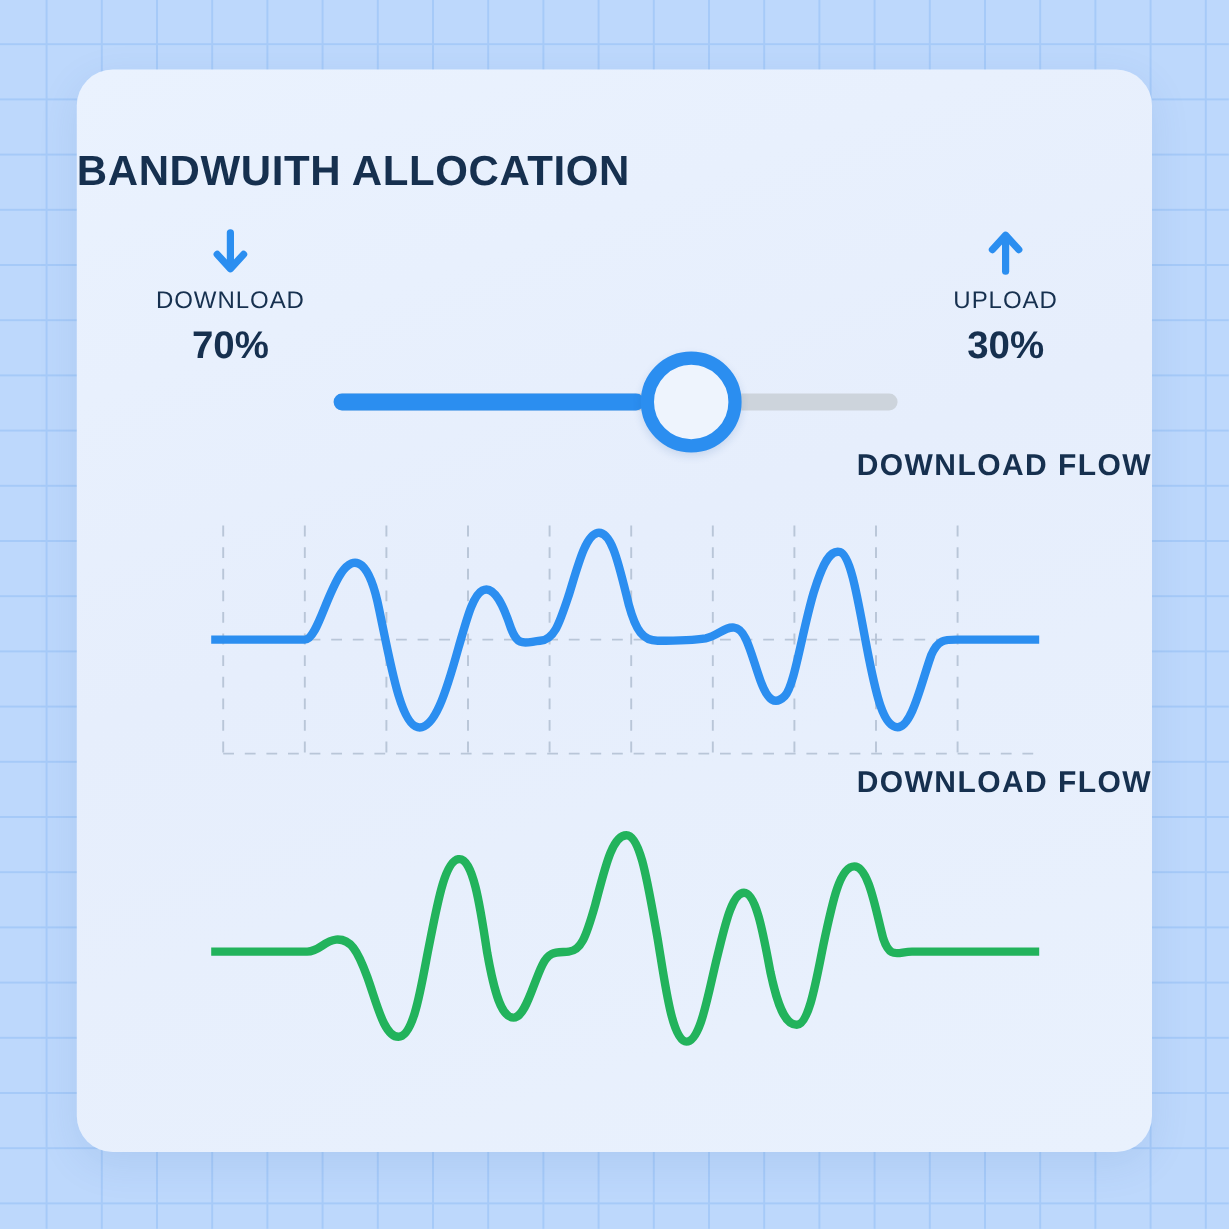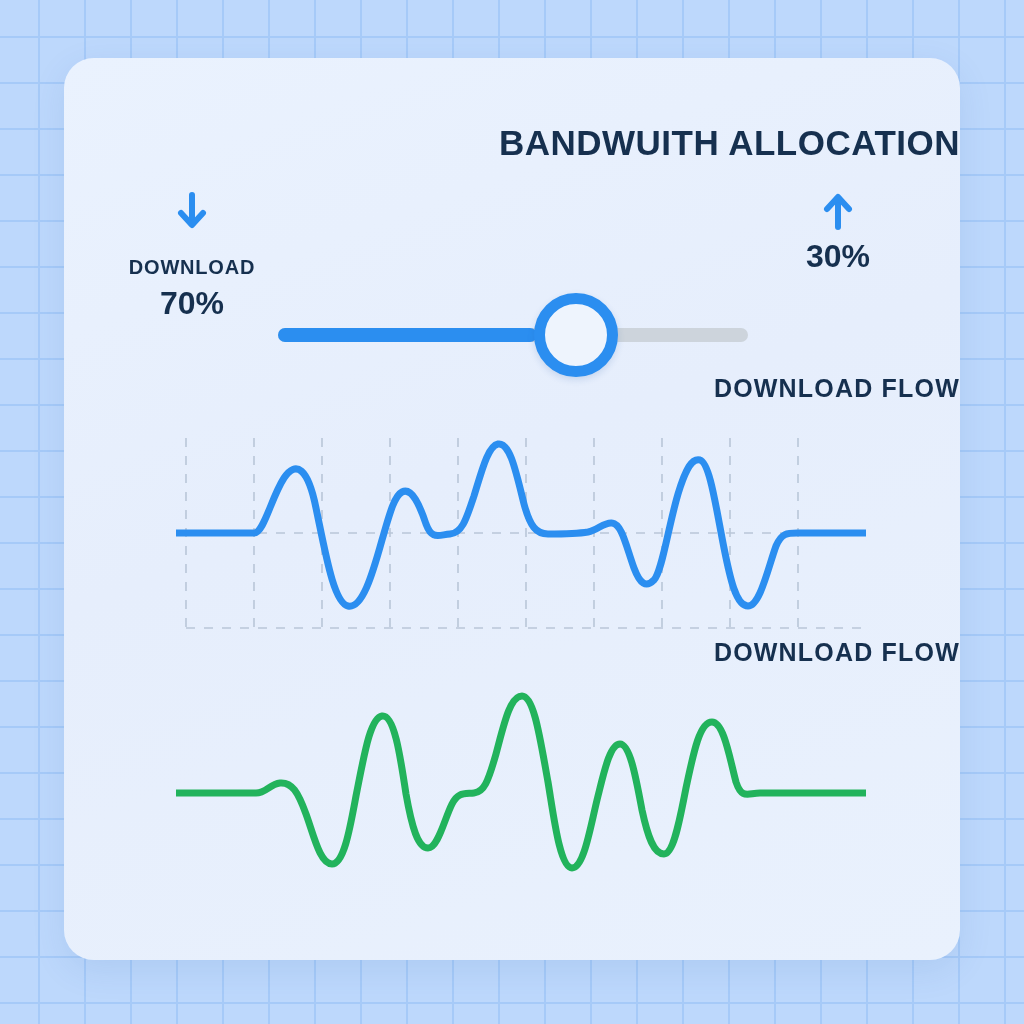--- a/index.html
+++ b/index.html
@@ -36,21 +36,21 @@
     background: linear-gradient(160deg, #eaf2fe 0%, #e6eefc 45%, #e9f1fd 100%);
     box-shadow: 0 10px 34px rgba(40, 90, 160, 0.10);
   }
 
   
   .card-title {
     position: absolute;
     left: 0;
     top: 65px;
     width: 100%;
-    text-align: right;
+    text-align: left;
     font-size: 35px;
     font-weight: bold;
     letter-spacing: 0.5px;
     color: #16304f;
   }
 
   
   .slider-row {
     position: absolute;
     left: 0;
@@ -70,23 +70,23 @@
 
   .side-arrow {
     display: block;
     height: 44px;
     line-height: 44px;
   }
   .side-arrow svg { display: inline-block; vertical-align: middle; }
 
   .side-name {
     display: block;
-    margin-top: 24px;
+    margin-top: 8px;
     font-size: 20px;
-    font-weight: bold;
+    font-weight: normal;
     letter-spacing: 0.8px;
     color: #16304f;
   }
   .side-pct {
     display: block;
     margin-top: 6px;
     font-size: 32px;
     font-weight: bold;
     color: #16304f;
   }
@@ -176,20 +176,21 @@
         <span class="side-pct">70%</span>
       </div>
 
       <div class="side-label upload">
         <span class="side-arrow">
           <svg width="34" height="40" viewBox="0 0 34 40" aria-hidden="true">
             <path d="M17 36 L17 8" stroke="#2b8ef0" stroke-width="6" stroke-linecap="round" fill="none"></path>
             <path d="M6 18 L17 6 L28 18" stroke="#2b8ef0" stroke-width="6" stroke-linecap="round" stroke-linejoin="round" fill="none"></path>
           </svg>
         </span>
+        <span class="side-name">UPLOAD</span>
         <span class="side-pct">30%</span>
       </div>
 
       <div class="slider">
         <div class="track-bg"></div>
         <div class="track-fill"></div>
         <div class="thumb"></div>
       </div>
 
     </div>

